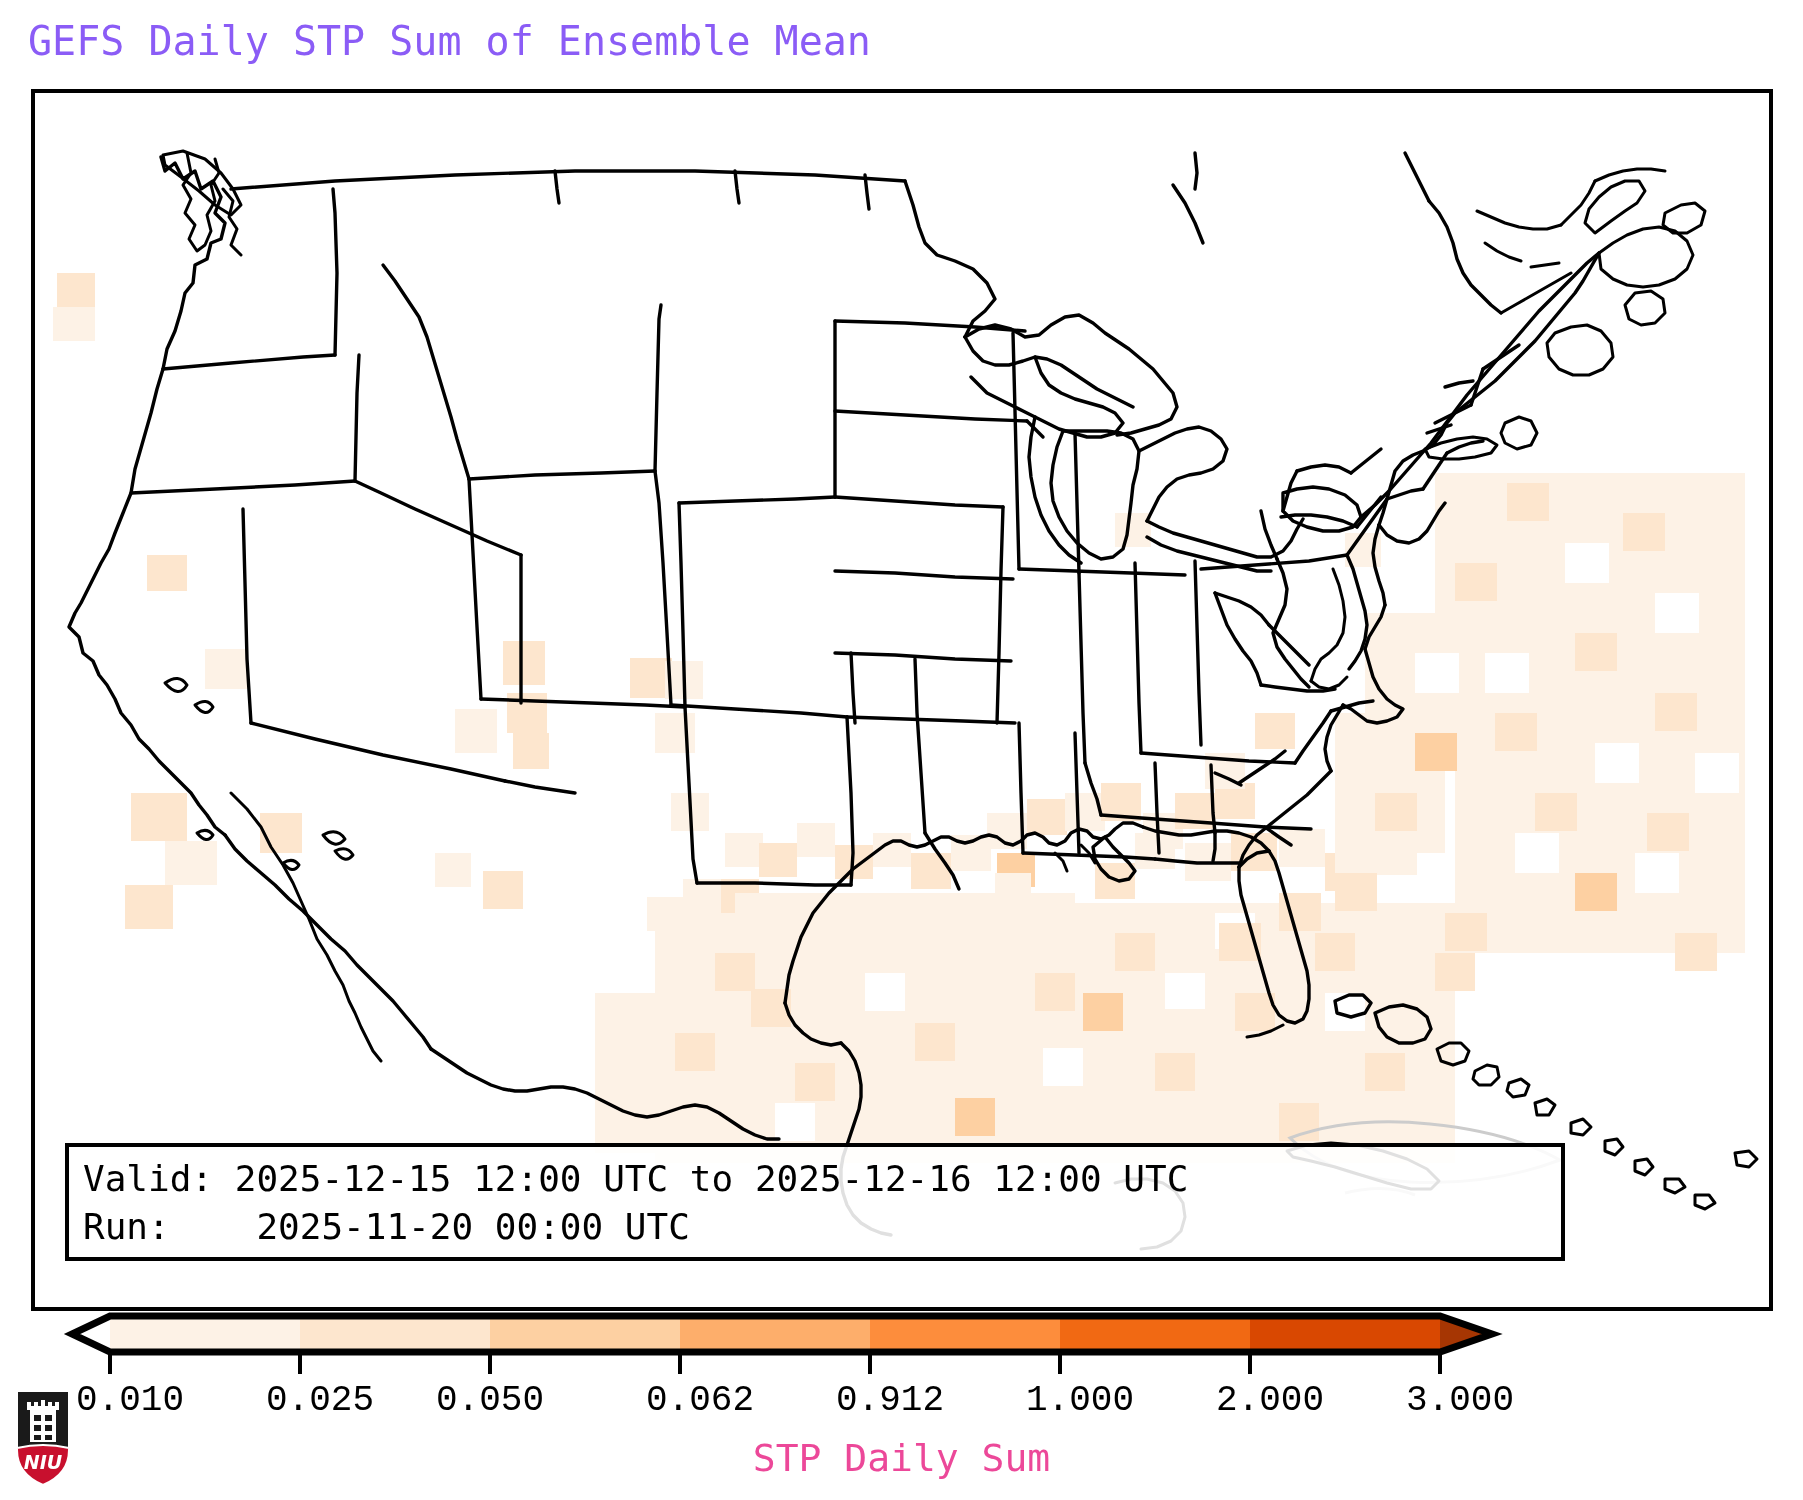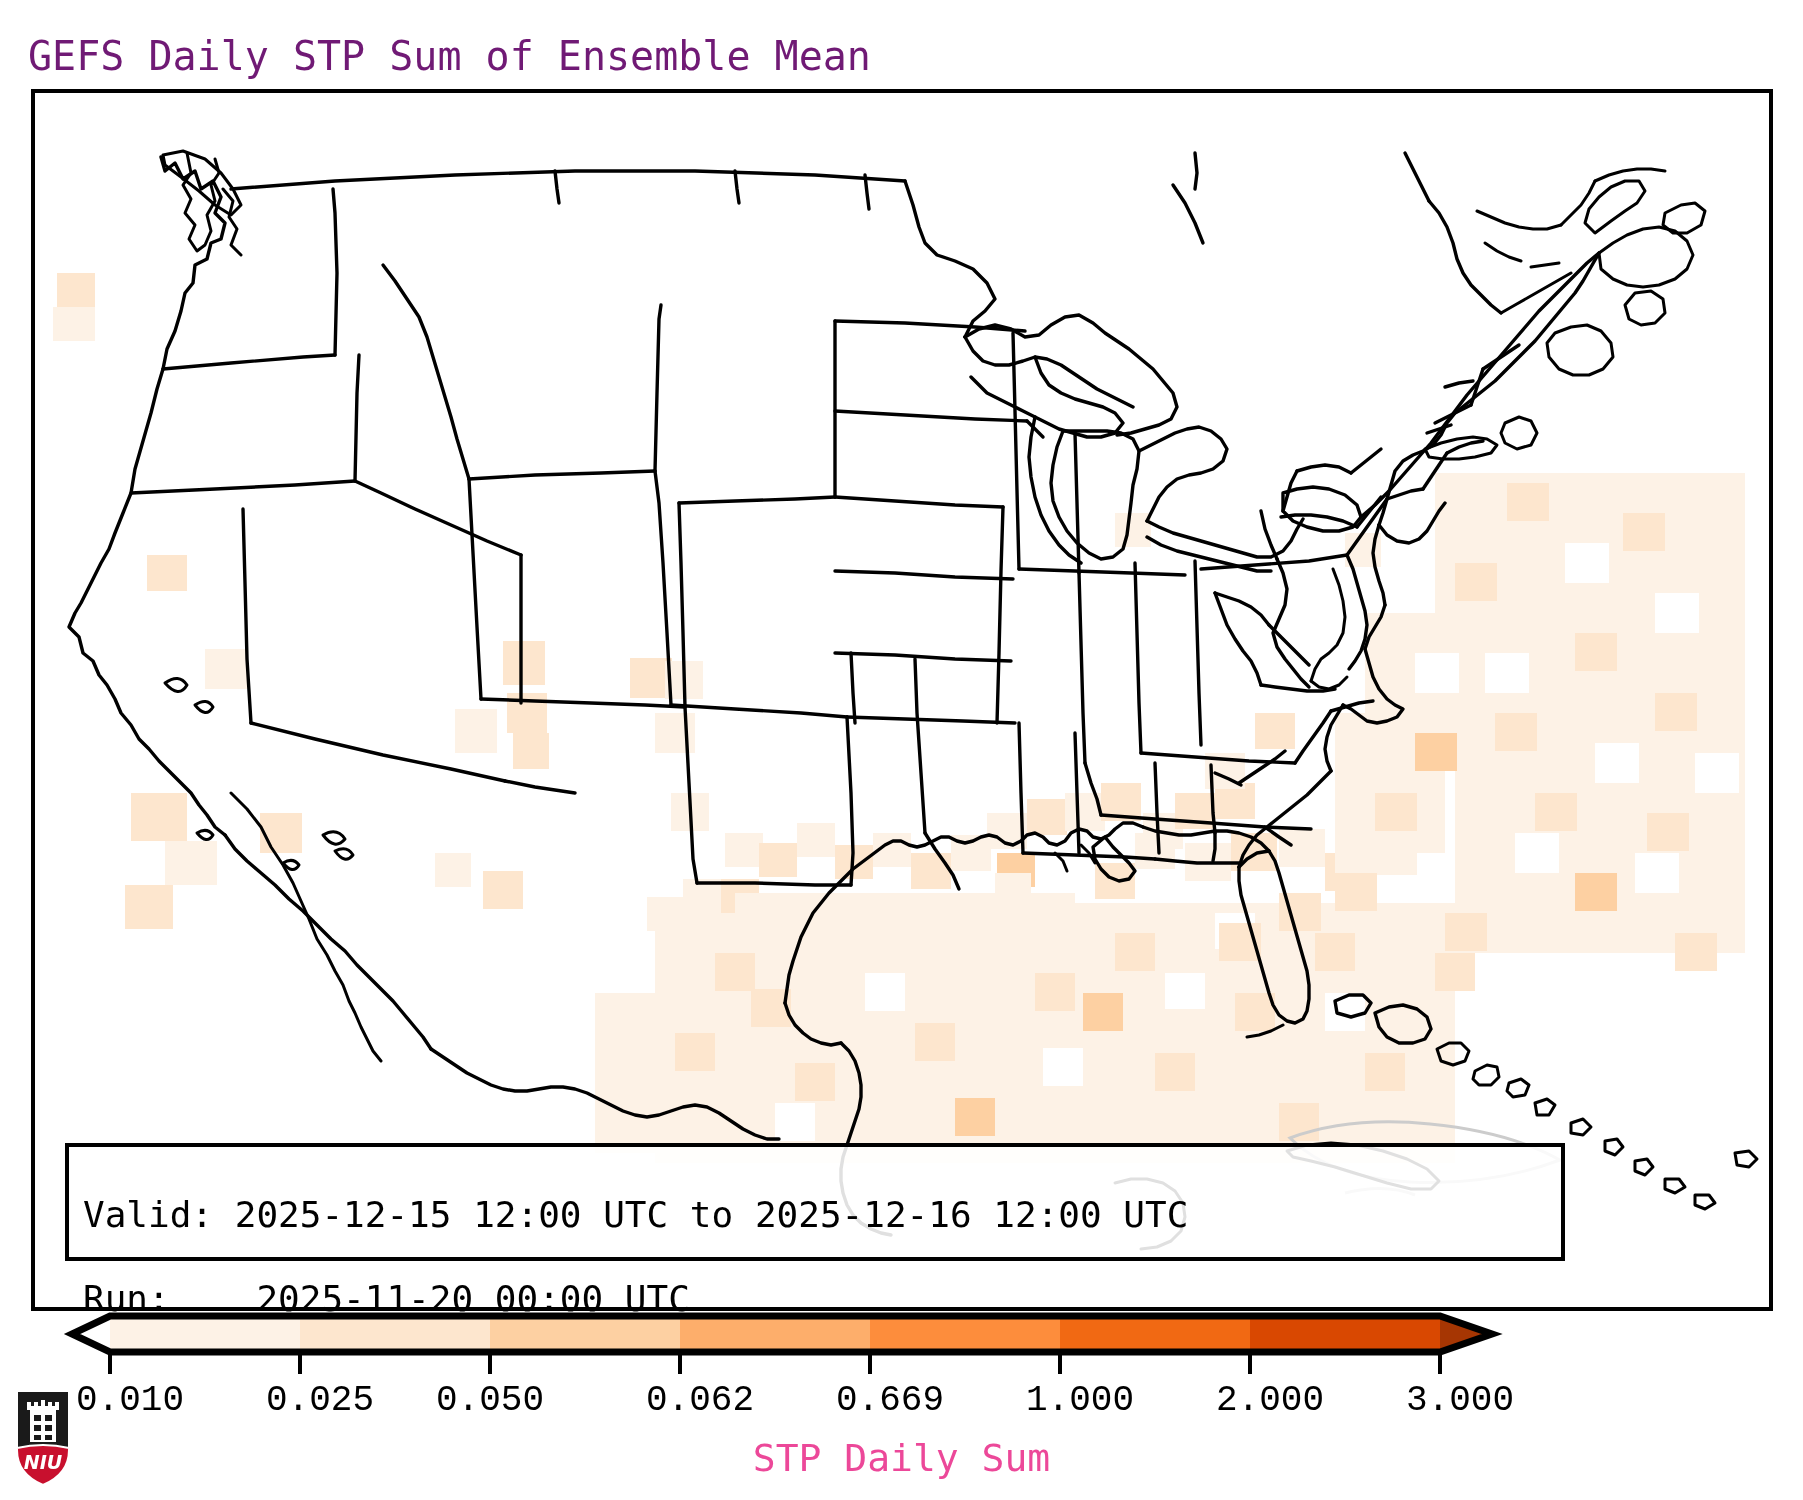--- a/index.html
+++ b/index.html
@@ -13,23 +13,22 @@
     font-family: "DejaVu Sans Mono", "Liberation Mono", monospace;
     position: relative;
     overflow: hidden;
   }
   #page-title {
     position: absolute;
     left: 28px;
     top: 18px;
     font-size: 40px;
     letter-spacing: 0px;
-    color: #701a75;
+    color: #8b5cf6;
     white-space: pre;
-    margin-top: 15px;
   }
   #map-frame {
     position: absolute;
     left: 31px;
     top: 89px;
     width: 1742px;
     height: 1222px;
     border: 4px solid #000;
     box-sizing: border-box;
     background: #ffffff;
@@ -45,21 +44,20 @@
     border: 4px solid #000;
     box-sizing: border-box;
     background: rgba(255,255,255,0.88);
     padding: 8px 14px 0 14px;
   }
   .info-line {
     font-size: 36px;
     line-height: 48px;
     color: #000;
     white-space: pre;
-    margin-top: 36px;
   }
   #colorbar-wrap {
     position: absolute;
     left: 0;
     top: 1308px;
     width: 1803px;
     height: 200px;
   }
   #cbar-svg { position: absolute; left: 0; top: 0; }
   .cbar-tick-label {
@@ -528,21 +526,21 @@
       <line x1="1060" y1="44" x2="1060" y2="66"></line>
       <line x1="1250" y1="44" x2="1250" y2="66"></line>
       <line x1="1440" y1="44" x2="1440" y2="66"></line>
     </g>
   </svg>
 
   <div class="cbar-tick-label" style="left:130px">0.010</div>
   <div class="cbar-tick-label" style="left:320px">0.025</div>
   <div class="cbar-tick-label" style="left:490px">0.050</div>
   <div class="cbar-tick-label" style="left:700px">0.062</div>
-  <div class="cbar-tick-label" style="left:890px">0.669</div>
+  <div class="cbar-tick-label" style="left:890px">0.912</div>
   <div class="cbar-tick-label" style="left:1080px">1.000</div>
   <div class="cbar-tick-label" style="left:1270px">2.000</div>
   <div class="cbar-tick-label" style="left:1460px">3.000</div>
 
   <div id="cbar-axis-label">STP Daily Sum</div>
 </div>
 
 <div id="niu-logo">
   <svg width="58" height="100" viewBox="0 0 58 100">
 

